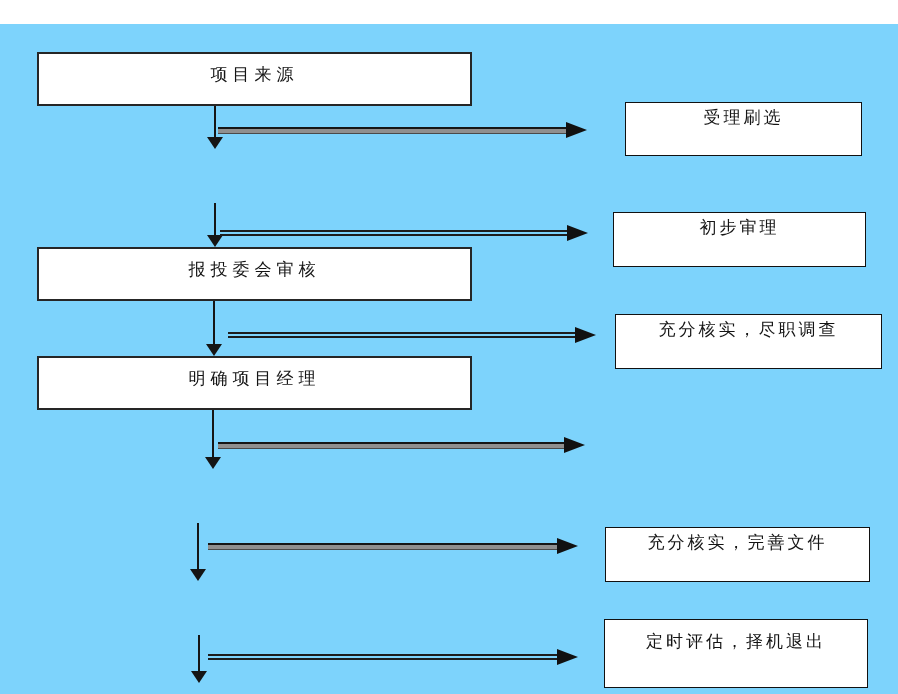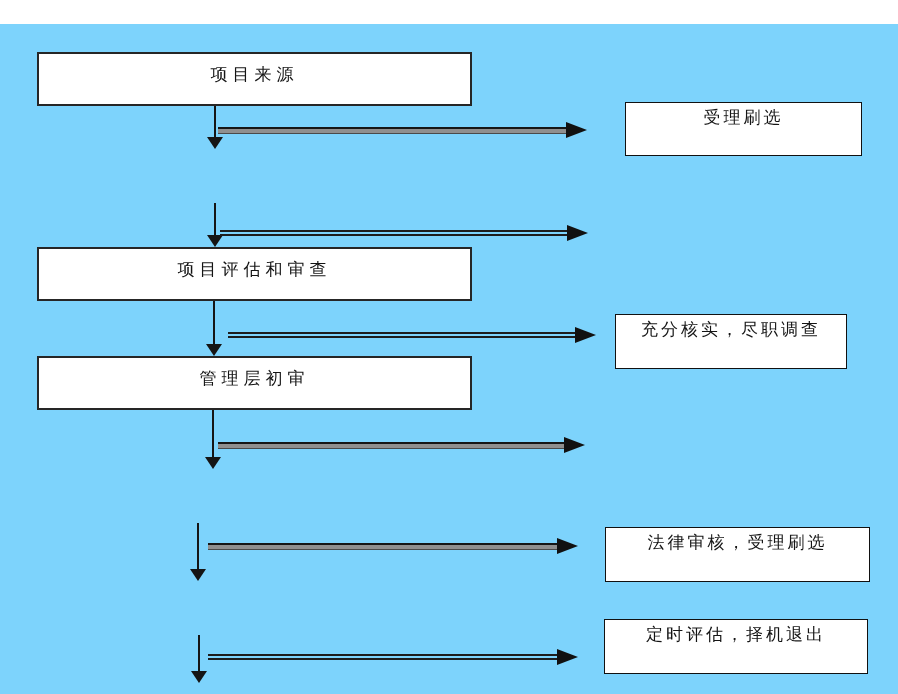--- a/index.html
+++ b/index.html
@@ -99,24 +99,24 @@
 </style>
 </head>
 <body>
 
 <div class="canvas">
 
   <div class="lbox" style="top:28px">
     <span>项目来源</span>
   </div>
   <div class="lbox" style="top:223px">
-    <span>项目评估和审查</span>
+    <span>报投委会审核</span>
   </div>
   <div class="lbox" style="top:332px">
-    <span>管理层初审</span>
+    <span>明确项目经理</span>
   </div>
 
   <div class="varrow" style="left:215px;top:82px;height:43px">
     <i class="vline"></i>
     <i class="vhead"></i>
   </div>
   <div class="varrow" style="left:215px;top:179px;height:44px">
     <i class="vline"></i>
     <i class="vhead"></i>
   </div>
@@ -158,23 +158,26 @@
     <i class="hhead"></i>
   </div>
   <div class="harrow double" style="left:208px;top:625px;width:370px">
     <i class="hline"></i>
     <i class="hhead"></i>
   </div>
 
   <div class="rbox" style="left:625px;top:78px;width:237px;height:54px">
     <span>受理刷选</span>
   </div>
-  <div class="rbox" style="left:615px;top:290px;width:232px;height:55px">
+  <div class="rbox" style="left:613px;top:188px;width:253px;height:55px">
+    <span>初步审理</span>
+  </div>
+  <div class="rbox" style="left:615px;top:290px;width:267px;height:55px">
     <span>充分核实，尽职调查</span>
   </div>
   <div class="rbox" style="left:605px;top:503px;width:265px;height:55px">
-    <span>法律审核，受理刷选</span>
+    <span>充分核实，完善文件</span>
   </div>
-  <div class="rbox" style="left:604px;top:595px;width:264px;height:55px">
+  <div class="rbox" style="left:604px;top:595px;width:264px;height:69px">
     <span>定时评估，择机退出</span>
   </div>
 
 </div>
 
 </body></html>

